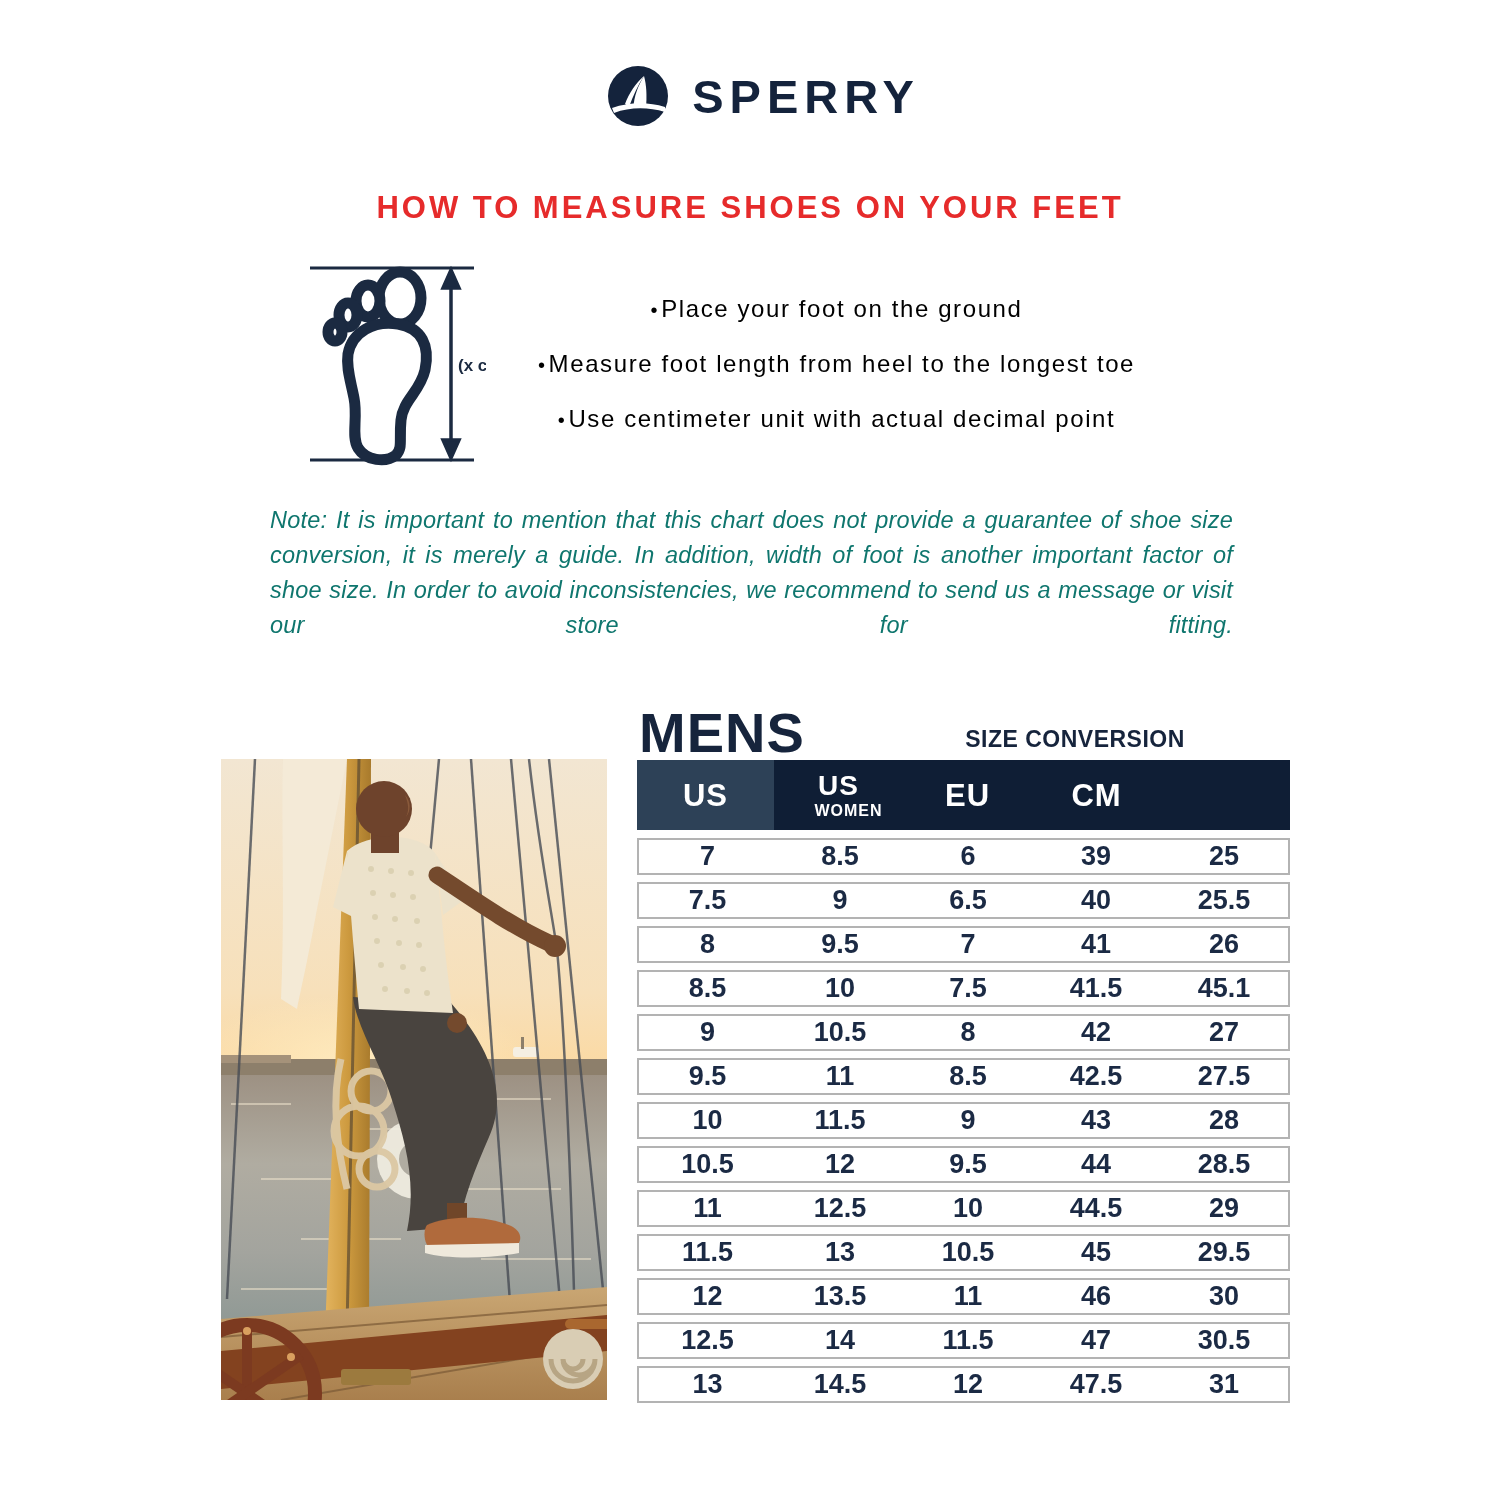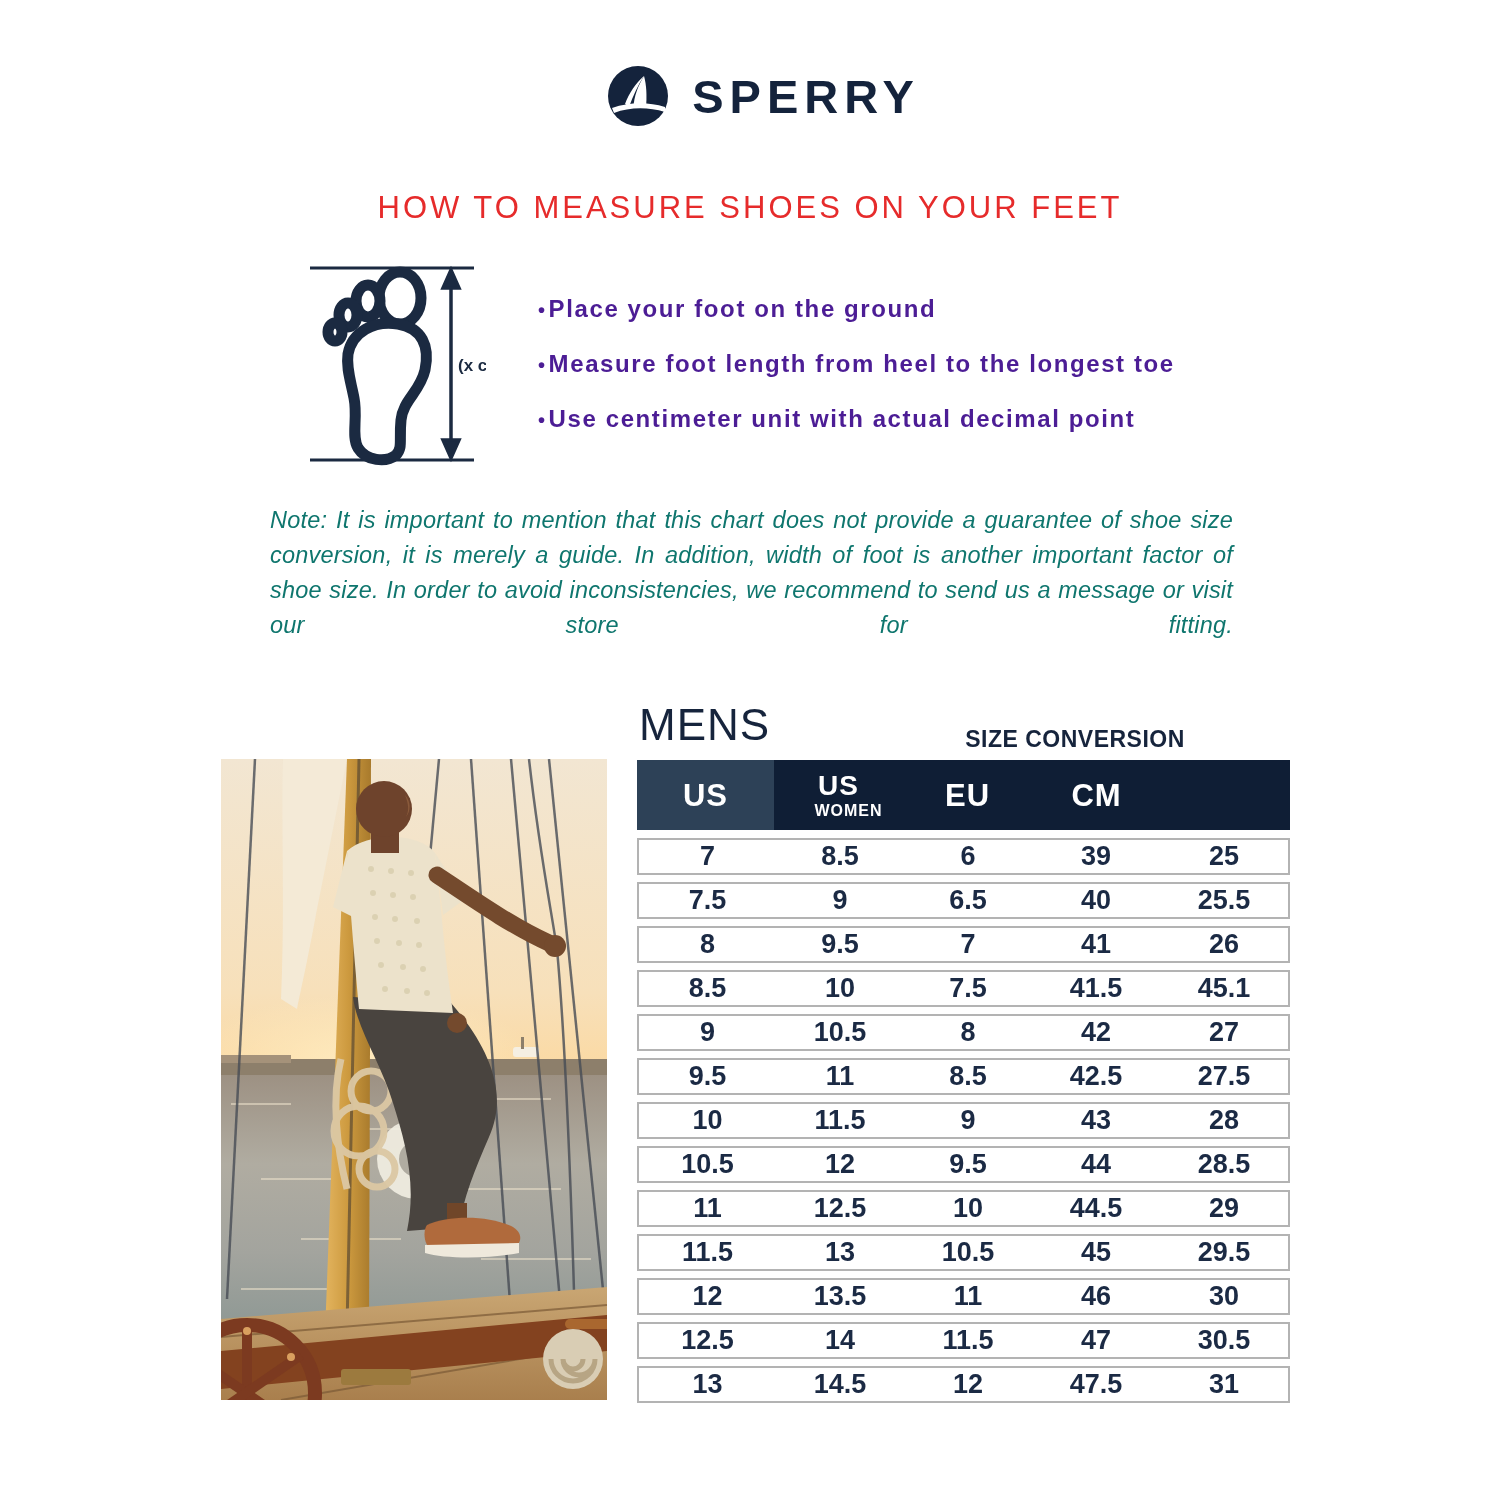--- a/index.html
+++ b/index.html
@@ -10,43 +10,43 @@
   }
 
   
   .brand { position:absolute; top:66px; left:0; width:100%;
     display:flex; justify-content:center; align-items:center; gap:24px;padding-left:28px; }
   .brand-logo { width:60px; height:60px; display:block; }
   .brand-name { font-size:47px; font-weight:700; letter-spacing:6px; color:#14233c; }
 
   
   .heading { position:absolute; top:190px; left:0; width:100%;
-    text-align:center; font-size:31px; font-weight:400; letter-spacing:3px; color:#e62b2b; }
+    text-align:center; font-size:31px; font-weight:700; letter-spacing:3px; color:#e62b2b; }
 
   
   .measure { position:absolute; left:308px; top:258px; display:flex; align-items:center; }
   .foot-svg { width:178px; height:212px; }
   .instructions { margin-left:52px; list-style:none; }
-  .instructions li { font-size:24px; font-weight:700; letter-spacing:1.6px;
-    color:#4c1d95; margin:0 0 27px 0; white-space:nowrap; }
+  .instructions li { font-size:24px; font-weight:400; letter-spacing:1.6px;
+    color:#000000; margin:0 0 27px 0; white-space:nowrap;text-align:center; }
   .instructions li:last-child { margin-bottom:0; }
   .instructions li::before { content:"•"; font-size:20px; margin-right:2px; }
 
   
   .note { position:absolute; left:270px; top:503px; width:963px;
     font-style:italic; font-size:23.5px; line-height:1.49; color:#0f766e;
     text-align:justify; text-align-last:justify; letter-spacing:.2px; }
 
   
   .photo { position:absolute; left:221px; top:759px; width:386px; height:641px; display:block; }
 
   
   .chart { position:absolute; left:637px; top:700px; width:653px; }
   .chart-head { position:relative; height:60px; }
-  .chart-title { position:absolute; left:2px; top:0; font-size:44px; font-weight:400;
+  .chart-title { position:absolute; left:2px; top:0; font-size:56px; font-weight:700;
     letter-spacing:1px; color:#16243c; }
   .chart-subtitle { position:absolute; left:288px; top:26px; width:300px; text-align:center;
     font-size:23px; font-weight:700; letter-spacing:.5px; color:#16243c; }
   .grid-cols { display:grid; grid-template-columns:137px 1fr 1fr 1fr 1fr; }
   .header-row { height:70px; background:#0f1e35; color:#ffffff; }
   .header-cell { display:flex; flex-direction:column; justify-content:center; align-items:center;
     font-weight:700; font-size:31px; letter-spacing:1px; line-height:1; }
   .header-cell.first { background:#2d4157; }
   .header-cell .sub { font-size:16px; letter-spacing:1px; margin-top:3px;margin-left:20px; }
   .rows { margin-top:8px; }

